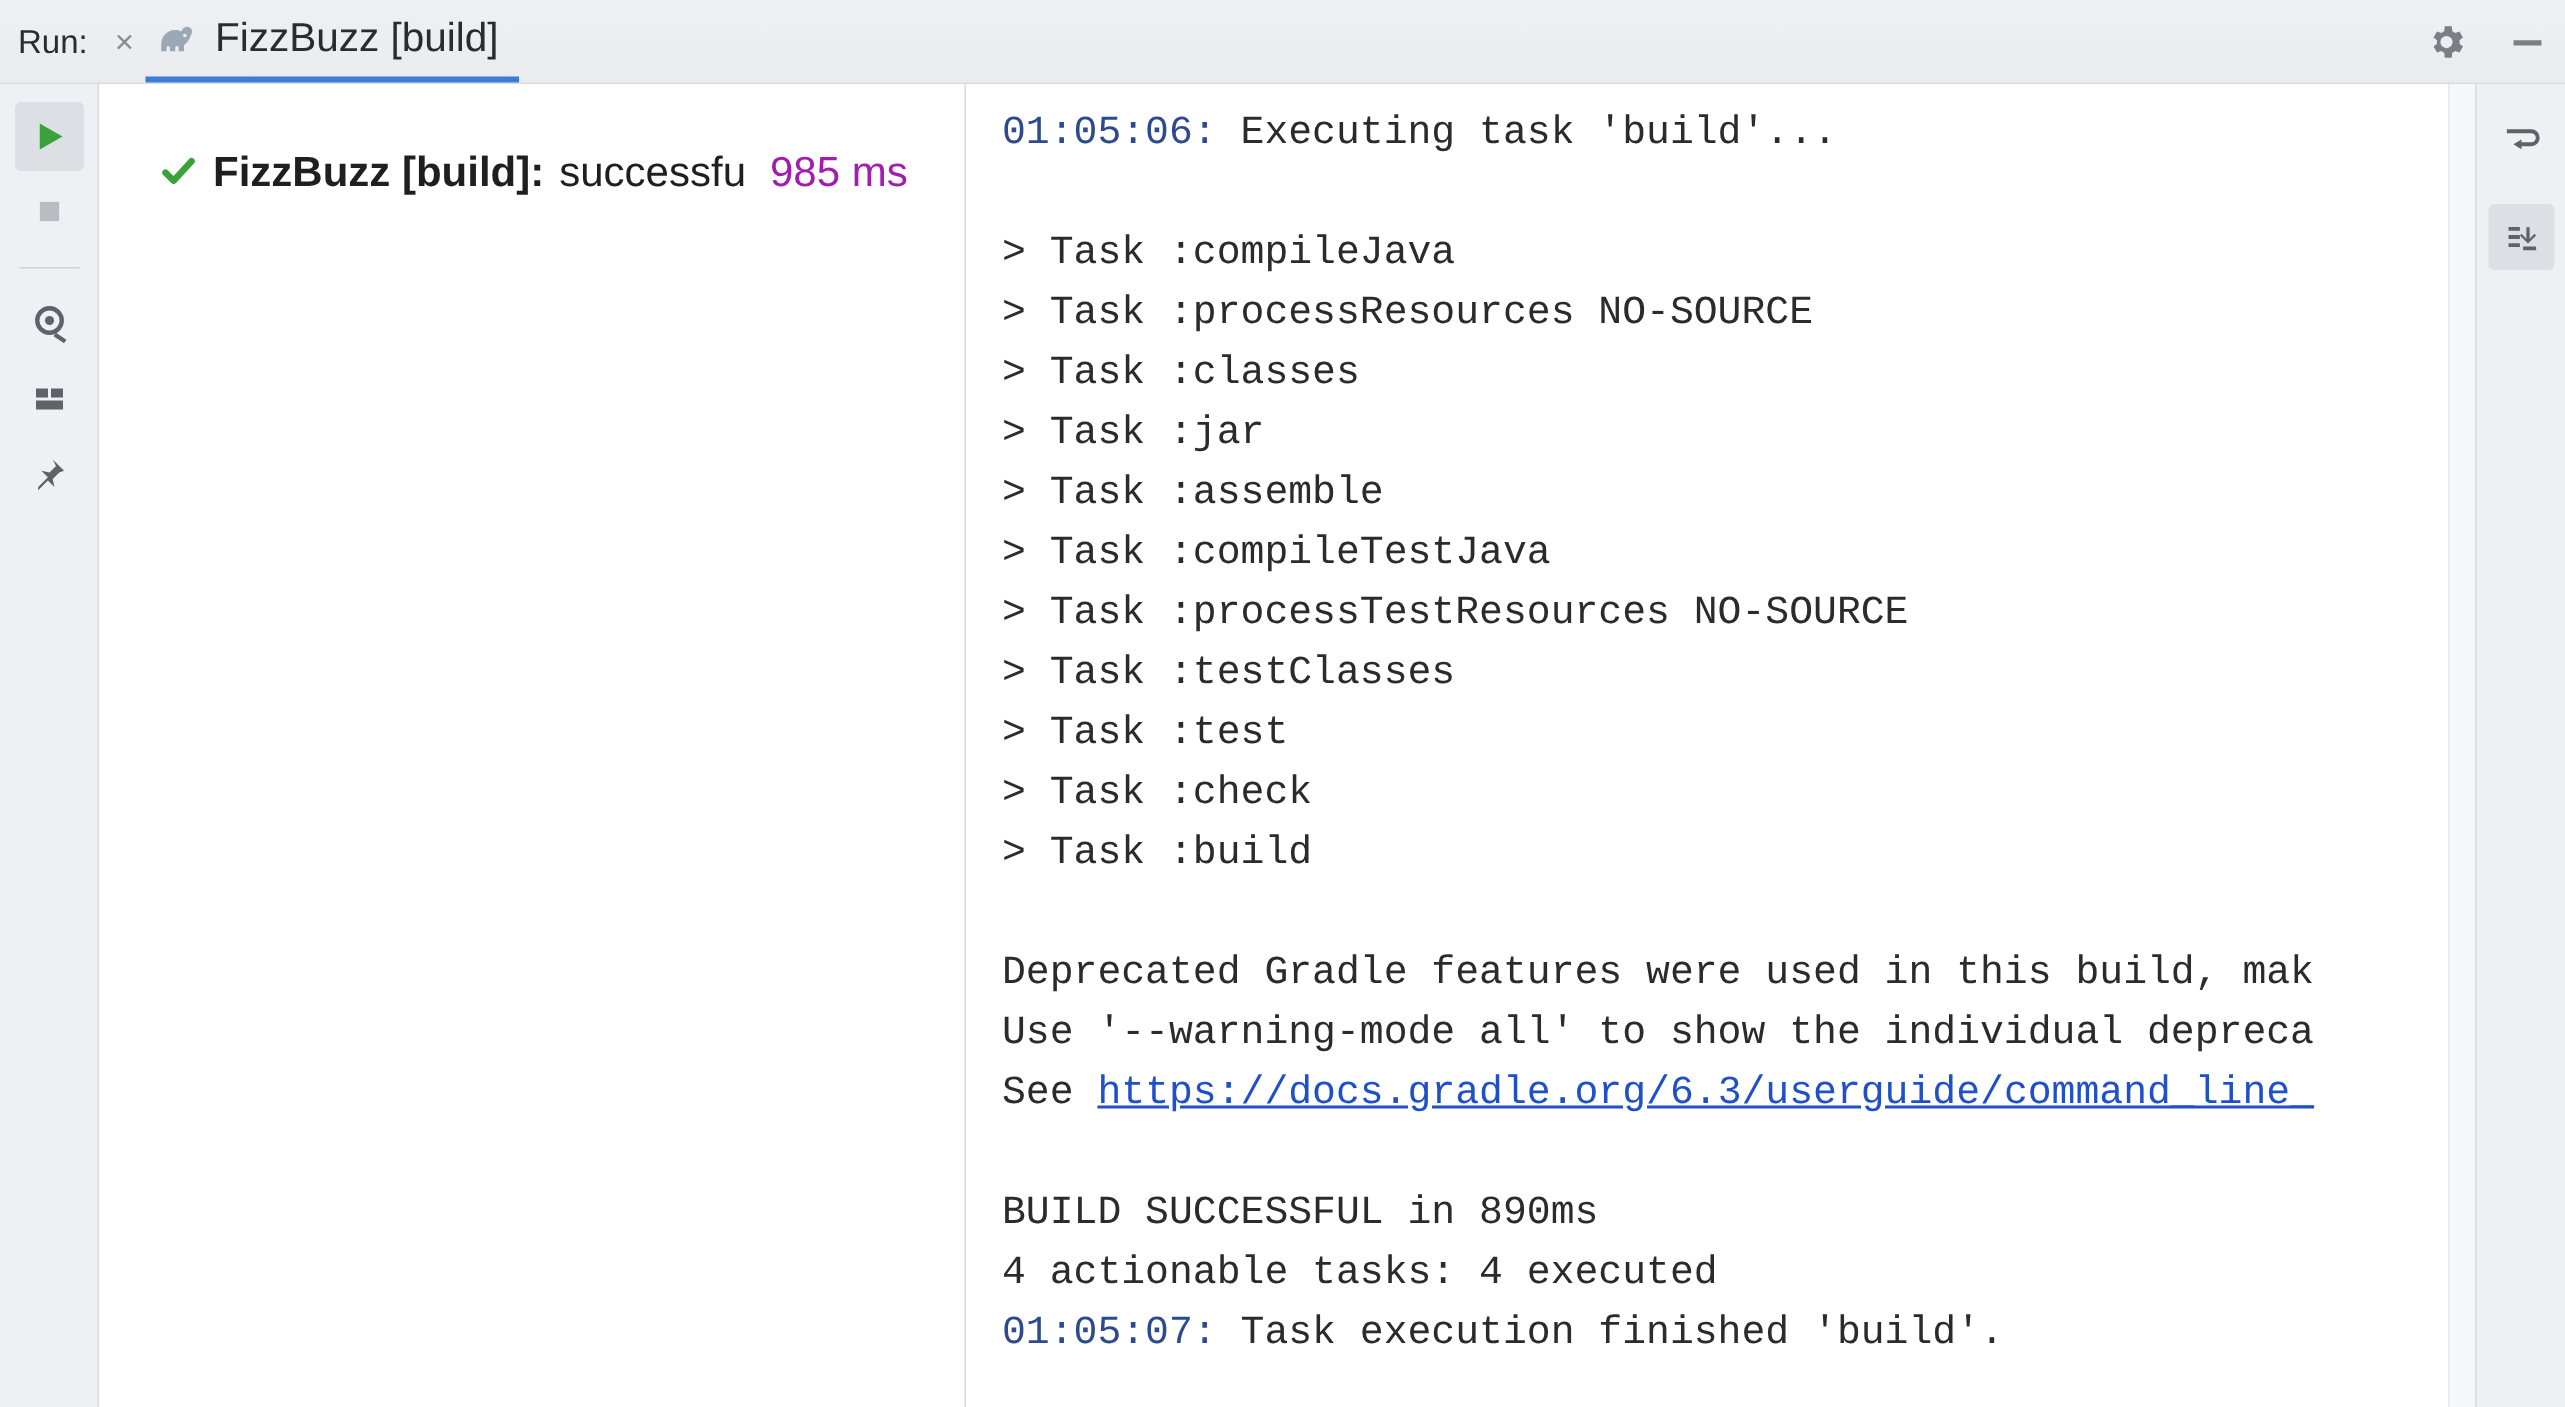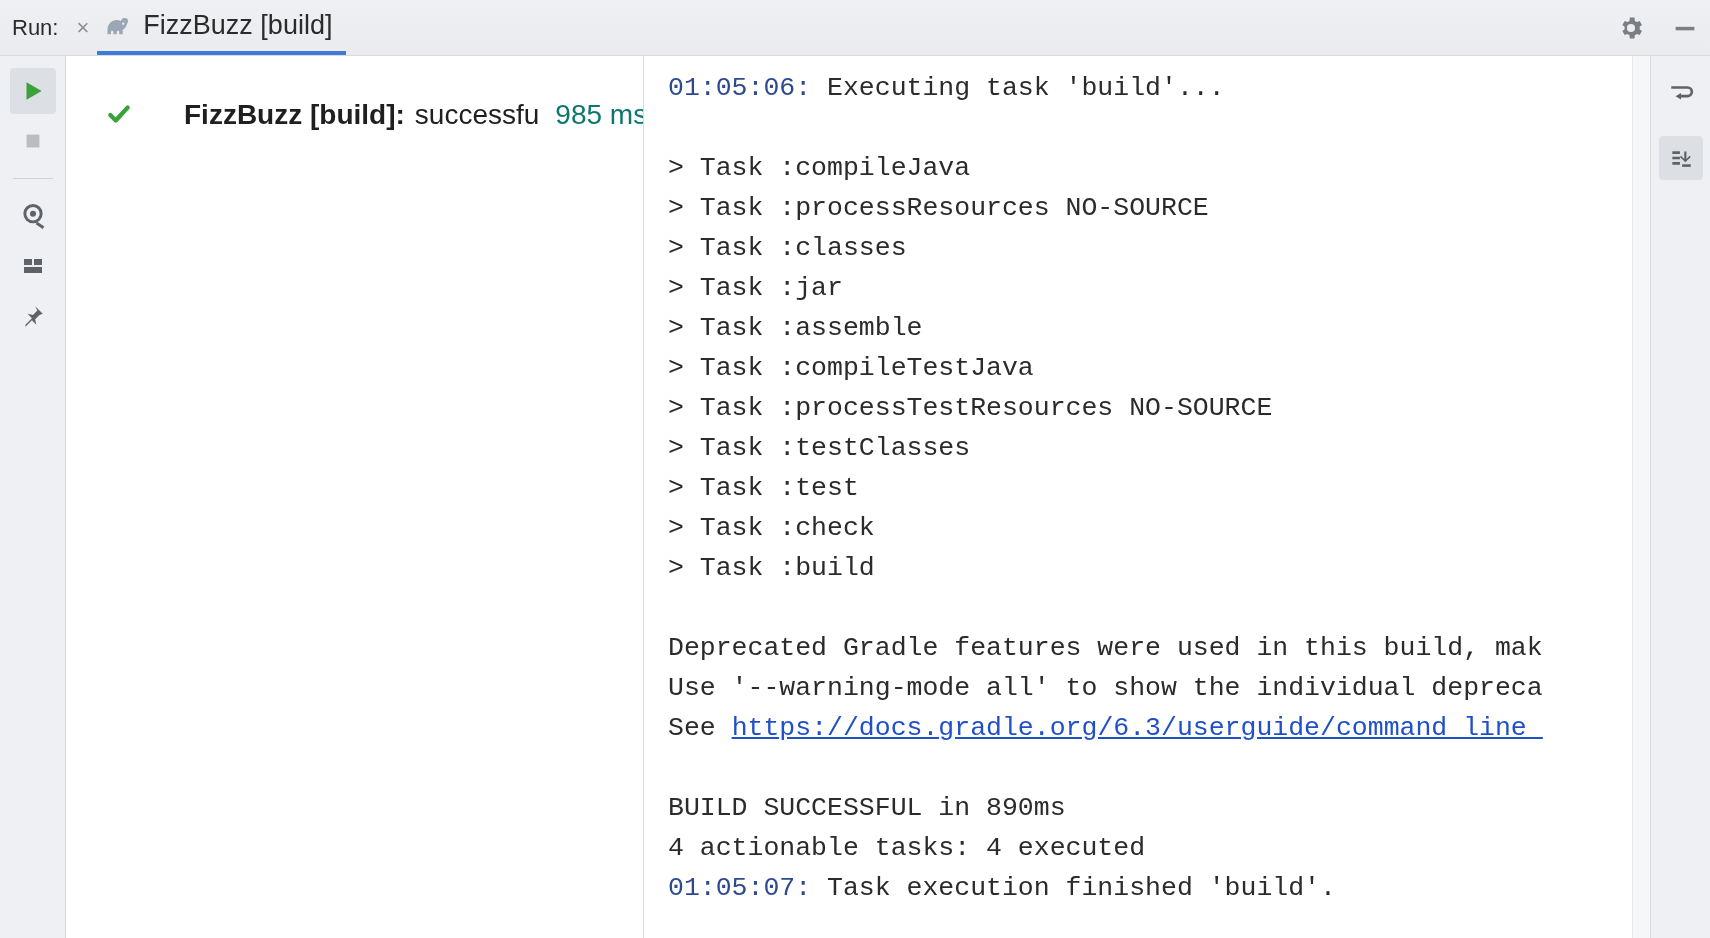--- a/index.html
+++ b/index.html
@@ -61,23 +61,23 @@
 
   .tree-pane {
     width: 578px;
     border-right: 1px solid #d8dadd;
     padding: 14px 14px 0 40px;
     overflow: hidden;
     white-space: nowrap;
   }
   .tree-row { display: flex; align-items: baseline; gap: 10px; font-size: 28px; }
   .check-ico { width: 26px; height: 26px; flex-shrink: 0; position:relative; top:3px;}
-  .tree-title { font-weight: 700; color: #1f1f1f; margin-left: 42px; }
+  .tree-title { font-weight: 700; color: #1f1f1f; }
   .tree-status { color: #1f1f1f; margin-top: 29px; }
-  .tree-time   { color: #0f766e; margin-left: 6px; }
+  .tree-time   { color: #a21caf; margin-left: 6px; }
 
   .console-pane {
     flex: 1;
     font-family: "Menlo", "Consolas", "Courier New", monospace;
     font-size: 26.5px;
     line-height: 40px;
     color: #2b2b2b;
     padding: 12px 0 0 24px;
     white-space: pre;
     overflow: hidden;

